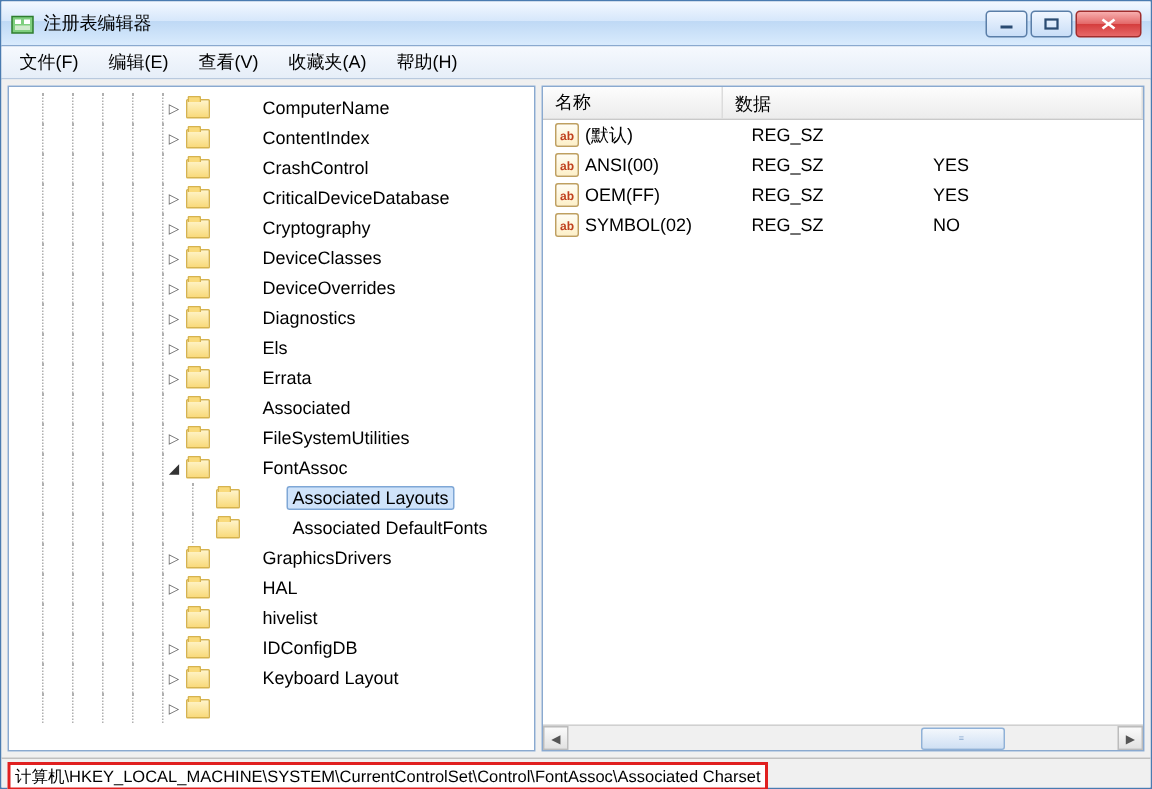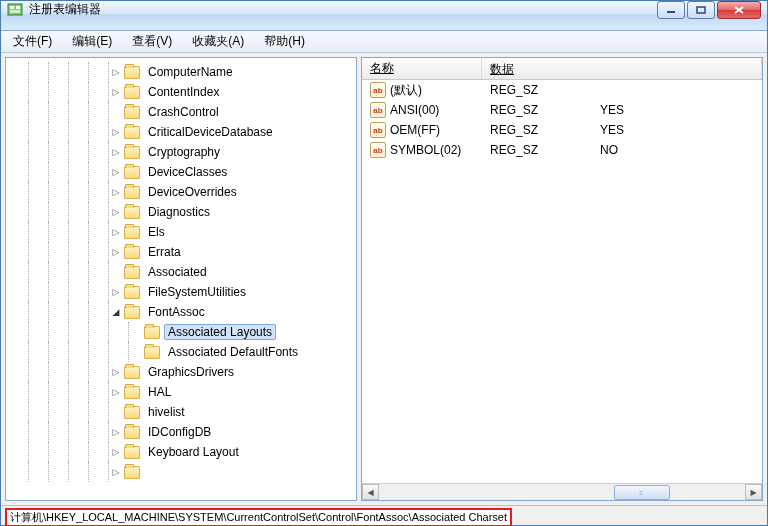--- a/index.html
+++ b/index.html
@@ -1,45 +1,45 @@
 <!DOCTYPE html>
 <html><head>
 <meta charset="utf-8">
 <style>
   * { box-sizing: border-box; margin: 0; padding: 0; }
   html, body { width: 768px; height: 526px; font-family: "Microsoft YaHei", Tahoma, sans-serif; font-size: 12px; overflow: hidden; }
   .window { width: 768px; height: 526px; display: flex; flex-direction: column; border: 1px solid #4a7bb0; background: #fff; }
-  .titlebar { display: flex; align-items: flex-start; height: 30px; background: linear-gradient(#f3f8ff,#d6e7fb 45%,#bfd9f5 46%,#d9ebfd); border-bottom: 1px solid #8aa9cf; padding: 0 6px; }
+  .titlebar { display: flex; align-items: center; height: 30px; background: linear-gradient(#f3f8ff,#d6e7fb 45%,#bfd9f5 46%,#d9ebfd); border-bottom: 1px solid #8aa9cf; padding: 0 6px; }
   .titlebar .icon { width: 16px; height: 16px; margin-right: 6px; display: inline-block; }
   .titlebar .title { flex: 1; color: #000; }
   .win-controls { display: flex; gap: 2px; }
   .win-btn { width: 28px; height: 18px; border: 1px solid #5a7ea8; border-radius: 3px; background: linear-gradient(#f0f6ff,#c9def7); display: flex; align-items: center; justify-content: center; cursor: default; }
   .win-btn.close { width: 44px; background: linear-gradient(#f7aeae,#e46a6a 48%,#d43c3c 50%,#e76868); border-color: #a02d2d; }
   .win-glyph { width: 10px; height: 8px; display: block; }
   .menubar { display: flex; align-items: center; height: 22px; background: linear-gradient(#f6f9fe,#e6eef8); border-bottom: 1px solid #b8c9de; padding: 0 4px; gap: 4px; }
   .menuitem { padding: 12px 8px; cursor: default; }
   .content { flex: 1; display: flex; min-height: 0; padding: 4px; gap: 0; background: #f0f0f0; }
   .pane { background: #fff; border: 1px solid #8aa9cf; overflow: auto; }
   .tree-pane { width: 352px; height: 100%; }
   .splitter { width: 4px; cursor: ew-resize; }
   .list-pane { flex: 1; height: 100%; display: flex; flex-direction: column; }
   .tree { padding: 4px 0 4px 4px; white-space: nowrap; }
   .tree-item { display: flex; align-items: center; height: 20px; padding-left: 100px; position: relative; cursor: default; }
   .tree-item .expander { width: 12px; display: inline-flex; justify-content: center; color: #666; font-size: 9px; margin-right: 2px; }
   .tree-item .folder-icon { width: 16px; height: 13px; margin-right: 4px; background: linear-gradient(#fff4c9,#f9da7b); border: 1px solid #d6b34e; border-radius: 1px; position: relative; }
   .tree-item .folder-icon:before { content: ""; position: absolute; top: -3px; left: 0; width: 7px; height: 3px; background: #f9da7b; border: 1px solid #d6b34e; border-bottom: none; border-radius: 1px 1px 0 0; }
-  .tree-item .label { padding: 1px 4px; border-radius: 2px; }
+  .tree-item .label { padding: 1px 4px; border-radius: 2px; margin-left: 27px; }
   .tree-item.selected .label { background: #cfe3fa; border: 1px solid #7fa7d6; padding: 0 3px; }
   .tree-item .vlines { position: absolute; left: 0; top: 0; bottom: 0; width: 100px; }
   .vlines span { position: absolute; top: 0; bottom: 0; border-left: 1px dotted #b0b0b0; }
   .tree-child { padding-left: 120px; }
-  .list-header { display: flex; height: 22px; background: linear-gradient(#fdfdfd,#ececec); border-bottom: 1px solid #c9c9c9; flex-shrink: 0; text-decoration: underline; }
+  .list-header { display: flex; height: 22px; background: linear-gradient(#fdfdfd,#ececec); border-bottom: 1px solid #c9c9c9; flex-shrink: 0; }
   .list-header .col { padding: 3px 8px; border-right: 1px solid #dcdcdc; }
   .list-body { flex: 1; overflow: auto; }
-  .row { display: flex; align-items: center; height: 20px; cursor: default; }
+  .row { display: flex; align-items: center; height: 20px; cursor: default; gap: 11px; }
   .row .cell { padding: 0 8px; overflow: hidden; white-space: nowrap; }
   .reg-icon { width: 16px; height: 16px; margin-right: 4px; border: 1px solid #bfa060; background: linear-gradient(#fffdf5,#fdf0c8); border-radius: 2px; display: inline-flex; align-items: center; justify-content: center; font-size: 8px; color: #c04020; font-weight: bold; flex-shrink: 0; }
   .col-name { width: 120px; display: flex; align-items: center; }
   .col-type { width: 110px; }
   .col-data { flex: 1; }
   .hscroll { height: 17px; background: #f0f0f0; border-top: 1px solid #d0d0d0; display: flex; flex-shrink: 0; }
   .hscroll .btn { width: 17px; background: linear-gradient(#fafafa,#e2e2e2); border: 1px solid #bcbcbc; display: flex; align-items: center; justify-content: center; font-size: 8px; color: #555; }
   .hscroll .thumb { width: 56px; background: linear-gradient(#f3f7fc,#cfe0f4); border: 1px solid #8fb1d8; border-radius: 2px; margin: 1px 0; height: 15px; margin-left: 160px; display: flex; align-items: center; justify-content: center; letter-spacing: 2px; color: #8aa9cf; font-size: 6px; }
   .hscroll .track { flex: 1; }
   .statusbar { height: 20px; background: #f0f0f0; border-top: 1px solid #c0c0c0; padding: 2px 4px; }

